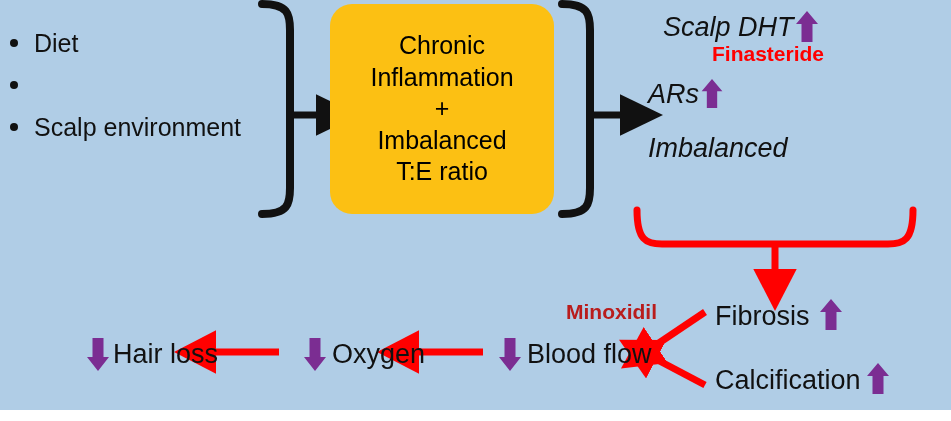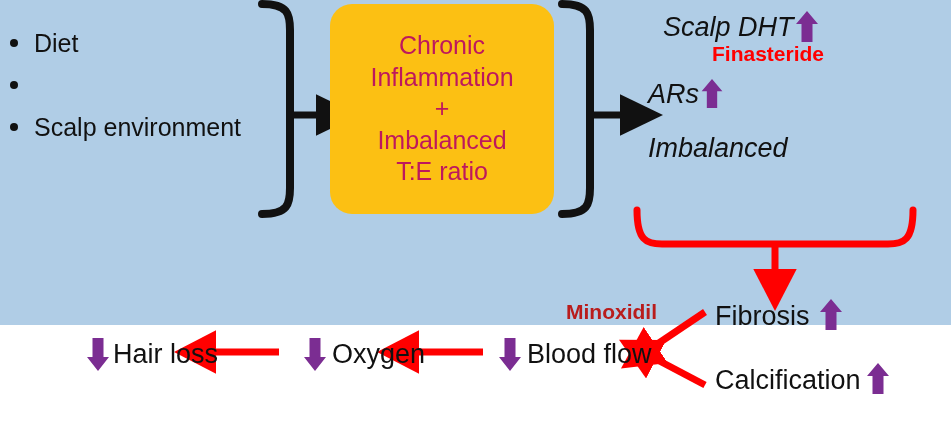--- a/index.html
+++ b/index.html
@@ -3,21 +3,21 @@
 <meta charset="utf-8">
 <style>
   html, body { margin:0; padding:0; }
   body {
     width:951px; height:421px;
     font-family:"Liberation Sans", sans-serif;
     overflow:hidden;
   }
   #canvas {
     position:relative;
-    width:951px; height:325px;
+    width:951px; height:410px;
     background:#b0cde6;
   }
   .abs { position:absolute; }
   .txt { color:#111111; white-space:nowrap; line-height:1; }
 
   
   #bullets { left:10px; top:22px; }
   .bullet-row { display:flex; align-items:center; height:42px; }
   .bullet-dot {
     width:8px; height:8px; border-radius:50%;
@@ -26,21 +26,21 @@
   .bullet-label { font-size:25px; color:#111; }
 
   
   #yellow-box {
     left:330px; top:4px; width:224px; height:210px;
     background:#fcc013;
     border-radius:22px;
     display:flex; flex-direction:column;
     align-items:center; justify-content:center;
   }
-  #yellow-box .line { font-size:25px; color:#be185d; line-height:1.26; text-align:center; }
+  #yellow-box .line { font-size:25px; color:#000000; line-height:1.26; text-align:center; }
 
   
   .ital { font-style:italic; font-size:27px; color:#111; }
   #scalp-dht { left:648px; top:10px;margin-left:15px; }
   #ars { left:648px; top:78px; }
   #finasteride {
     left:712px; top:42px;
     font-size:21px; font-weight:bold; color:#ff0000;
     font-style:normal;
   }

